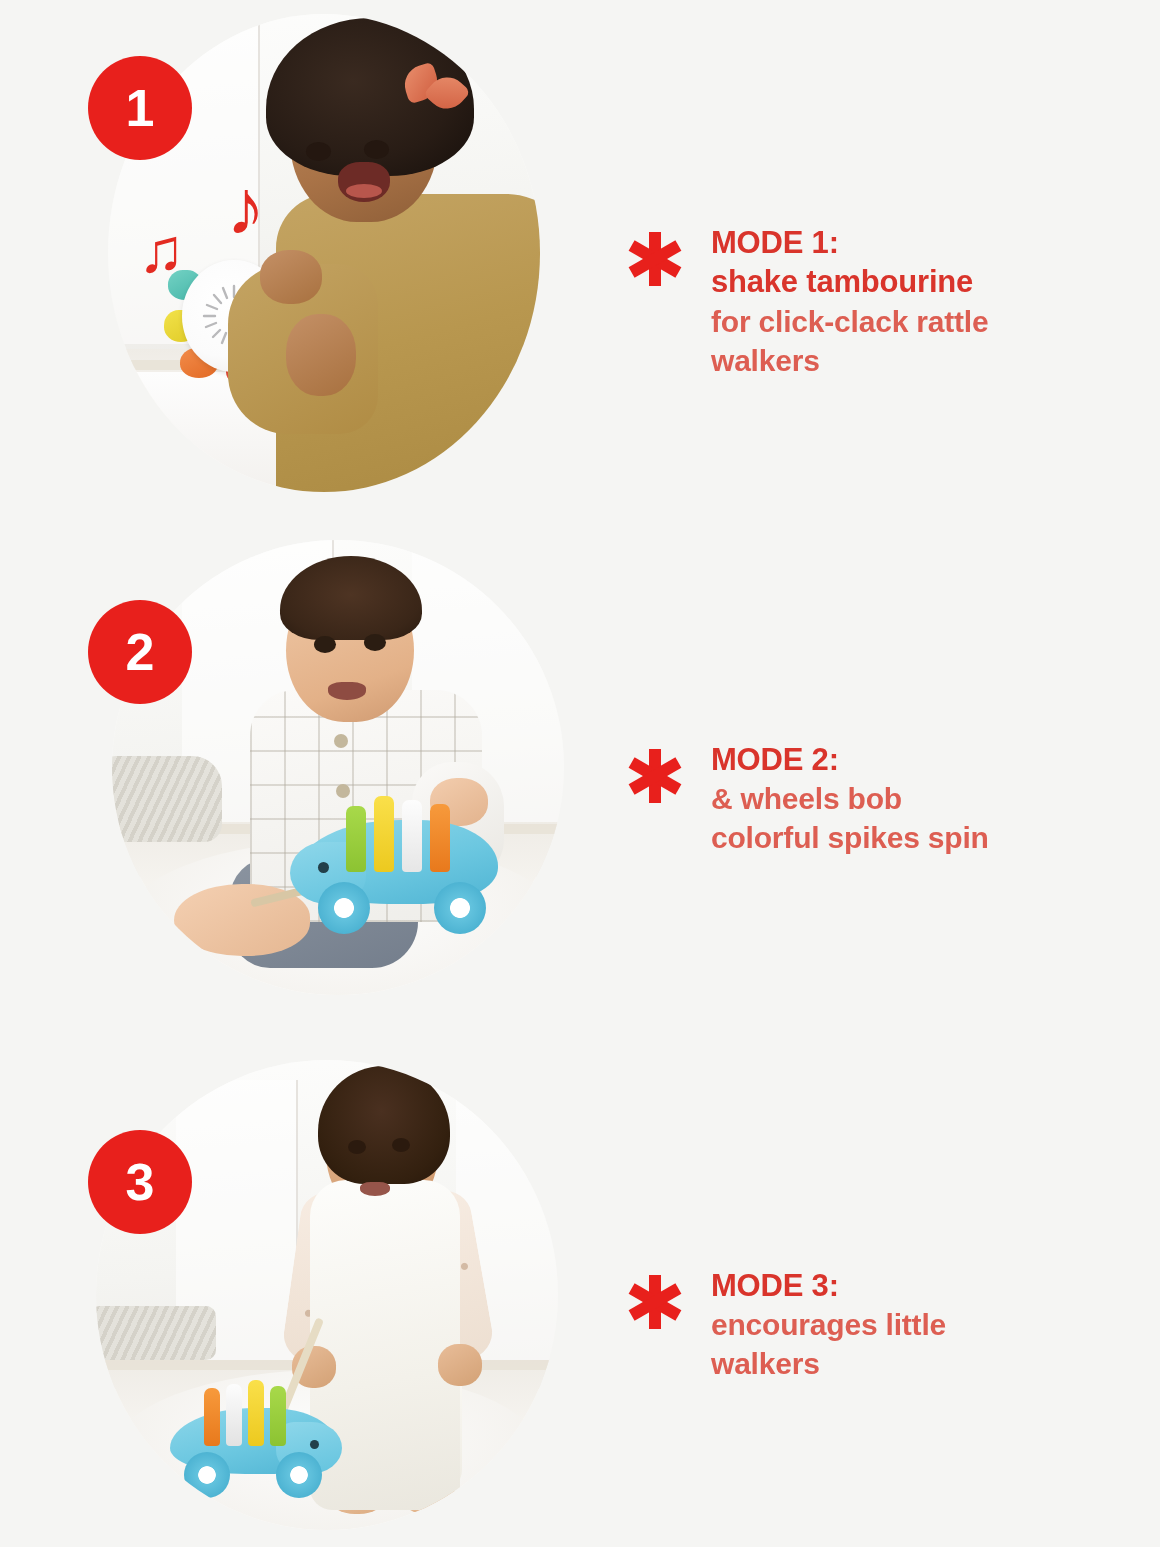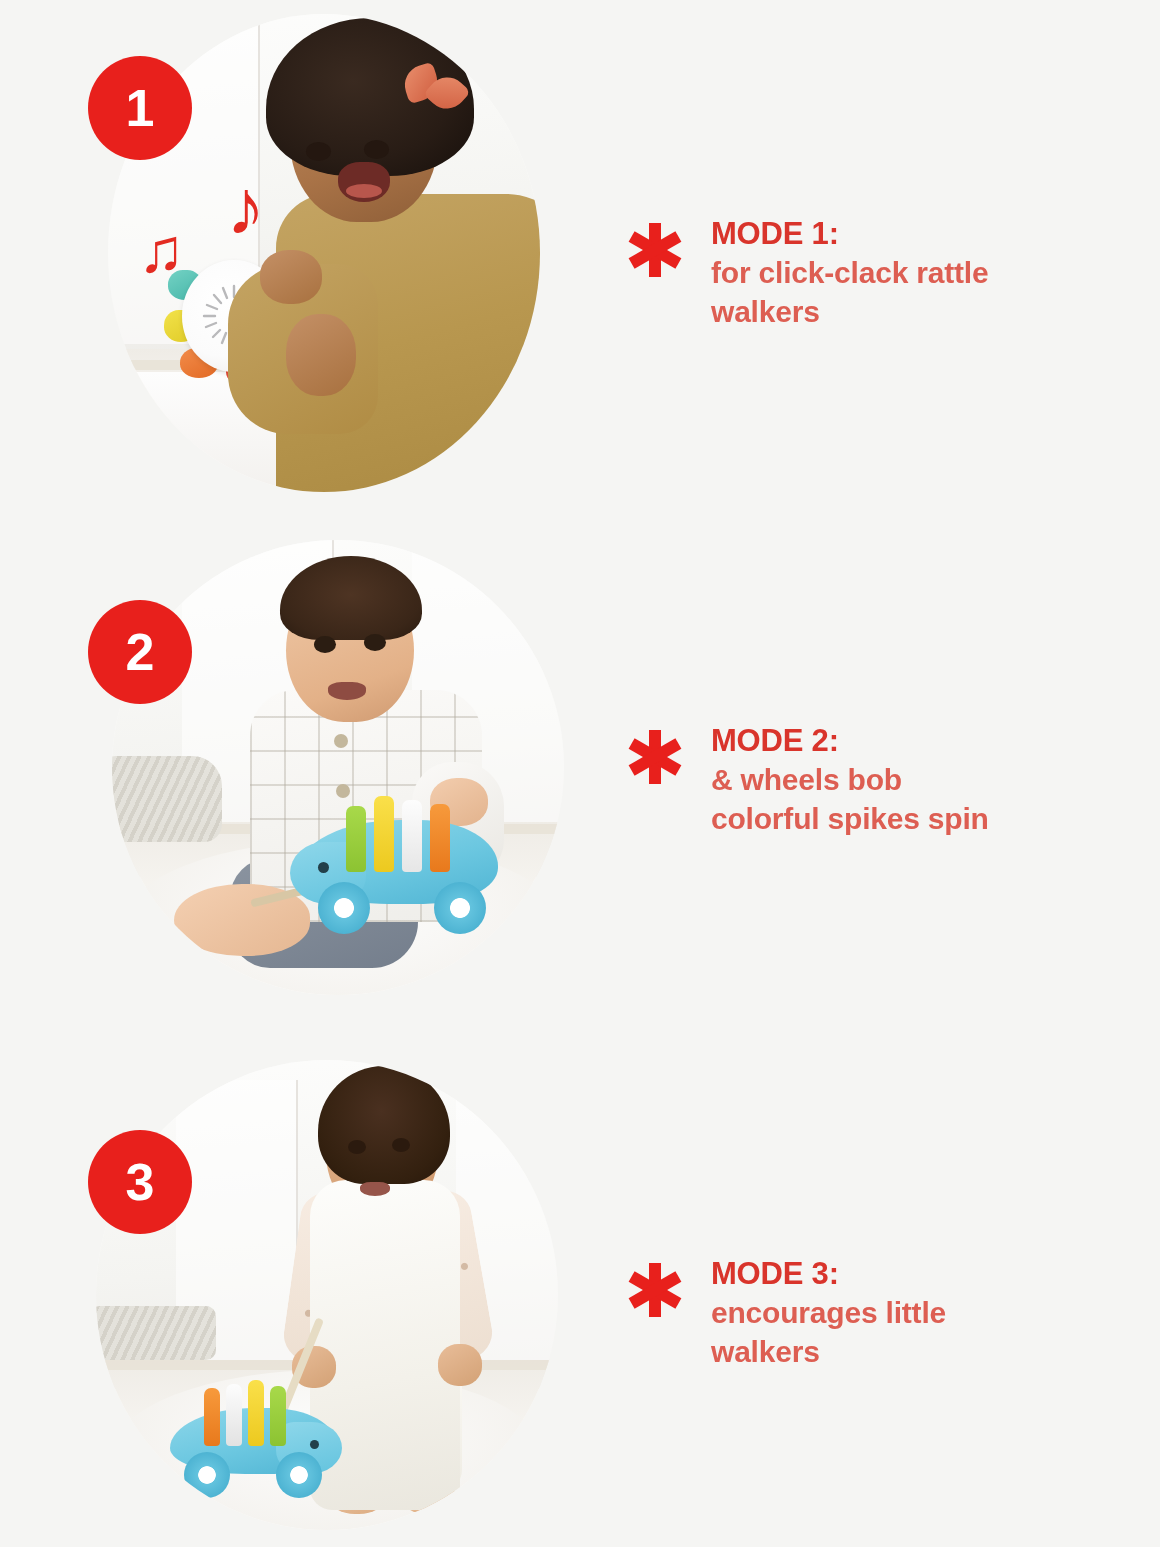--- a/index.html
+++ b/index.html
@@ -104,21 +104,21 @@
   #badge-1 { left: 88px; top: 56px; }
   #badge-2 { left: 88px; top: 600px; }
   #badge-3 { left: 88px; top: 1130px; }
 
   
   .mode-text {
     position: absolute;
     left: 625px;
     width: 470px;
   }
-  #text-1 { top: 214px; }
+  #text-1 { top: 223px; }
   #text-2 { top: 736px; }
   #text-3 { top: 1266px; }
 
   .asterisk-icon {
     position: absolute;
     left: 0;
     top: 6px;
     width: 60px;
     height: 60px;
   }
@@ -536,20 +536,21 @@
     <div class="mode-text" id="text-1">
       <svg class="asterisk-icon" viewBox="0 0 60 60">
         <g stroke="#e8201c" stroke-width="12" stroke-linecap="butt">
           <line x1="30" y1="3" x2="30" y2="57"></line>
           <line x1="6.6" y1="16.5" x2="53.4" y2="43.5"></line>
           <line x1="6.6" y1="43.5" x2="53.4" y2="16.5"></line>
         </g>
       </svg>
       <div class="mode-copy">
         <p class="mode-title">MODE 1:</p>
+        <p class="mode-action">shake tambourine</p>
         <p class="mode-desc">for click-clack rattle</p>
         <p class="mode-desc">walkers</p>
       </div>
     </div>
   </div>
 
   <div class="mode-block" id="mode-block-2">
 
     <div class="photo-circle" id="photo-2">
       <div class="scene">
@@ -586,21 +587,21 @@
           <div class="dino-wheel" style="left:24px;  top:96px; width:52px; height:52px;"></div>
           <div class="dino-wheel" style="left:140px; top:96px; width:52px; height:52px;"></div>
         </div>
       </div>
     </div>
 
     <div class="number-badge" id="badge-2" style="top:80px;">
       <span>2</span>
     </div>
 
-    <div class="mode-text" id="text-2" style="top:201px;">
+    <div class="mode-text" id="text-2" style="top:220px;">
       <svg class="asterisk-icon" viewBox="0 0 60 60">
         <g stroke="#e8201c" stroke-width="12" stroke-linecap="butt">
           <line x1="30" y1="3" x2="30" y2="57"></line>
           <line x1="6.6" y1="16.5" x2="53.4" y2="43.5"></line>
           <line x1="6.6" y1="43.5" x2="53.4" y2="16.5"></line>
         </g>
       </svg>
       <div class="mode-copy">
         <p class="mode-title">MODE 2:</p>
         <p class="mode-desc">&amp; wheels bob</p>
@@ -648,21 +649,21 @@
           <div class="dino-wheel" style="left:16px;  top:92px; width:46px; height:46px;"></div>
           <div class="dino-wheel" style="left:108px; top:92px; width:46px; height:46px;"></div>
         </div>
       </div>
     </div>
 
     <div class="number-badge" id="badge-3" style="top:80px;">
       <span>3</span>
     </div>
 
-    <div class="mode-text" id="text-3" style="top:204px;">
+    <div class="mode-text" id="text-3" style="top:216px;">
       <svg class="asterisk-icon" viewBox="0 0 60 60">
         <g stroke="#e8201c" stroke-width="12" stroke-linecap="butt">
           <line x1="30" y1="3" x2="30" y2="57"></line>
           <line x1="6.6" y1="16.5" x2="53.4" y2="43.5"></line>
           <line x1="6.6" y1="43.5" x2="53.4" y2="16.5"></line>
         </g>
       </svg>
       <div class="mode-copy">
         <p class="mode-title">MODE 3:</p>
         <p class="mode-desc">encourages little</p>

